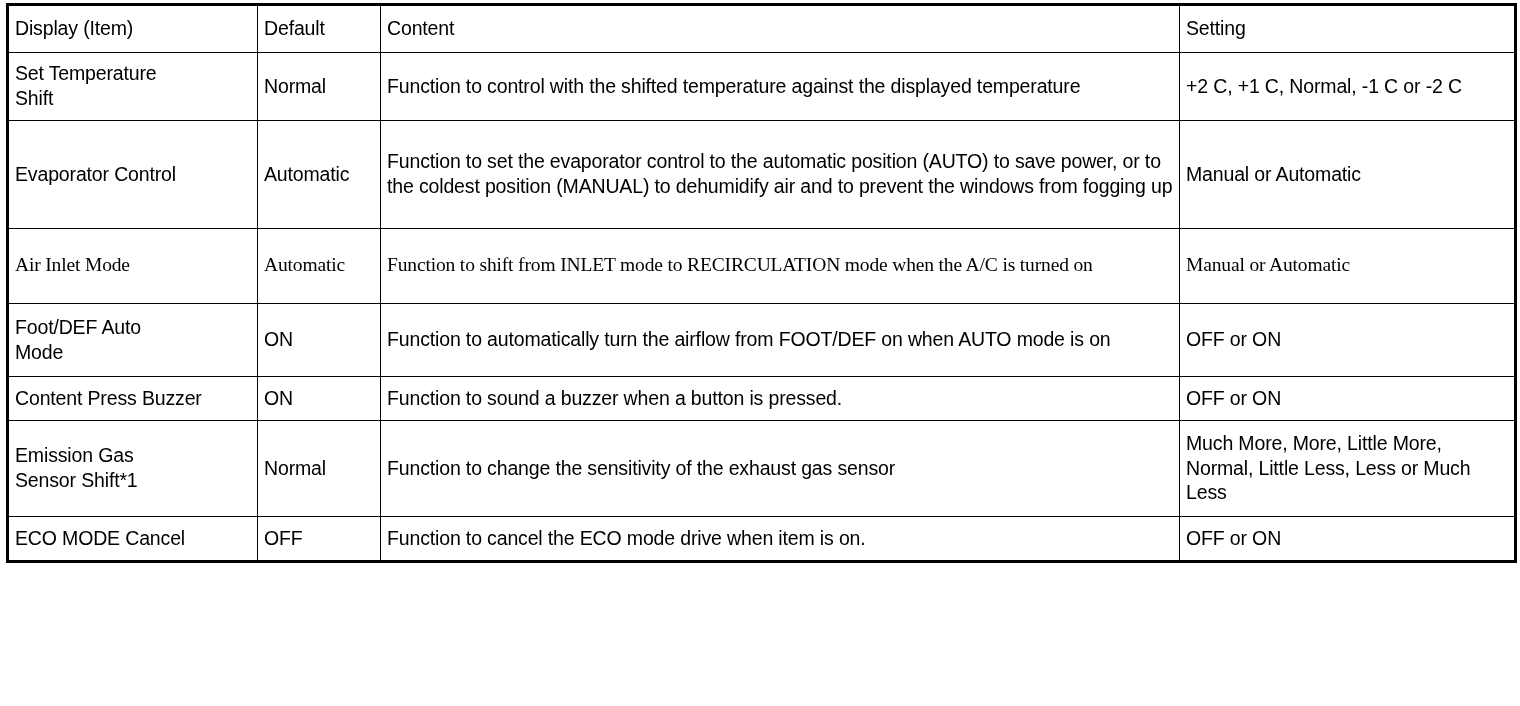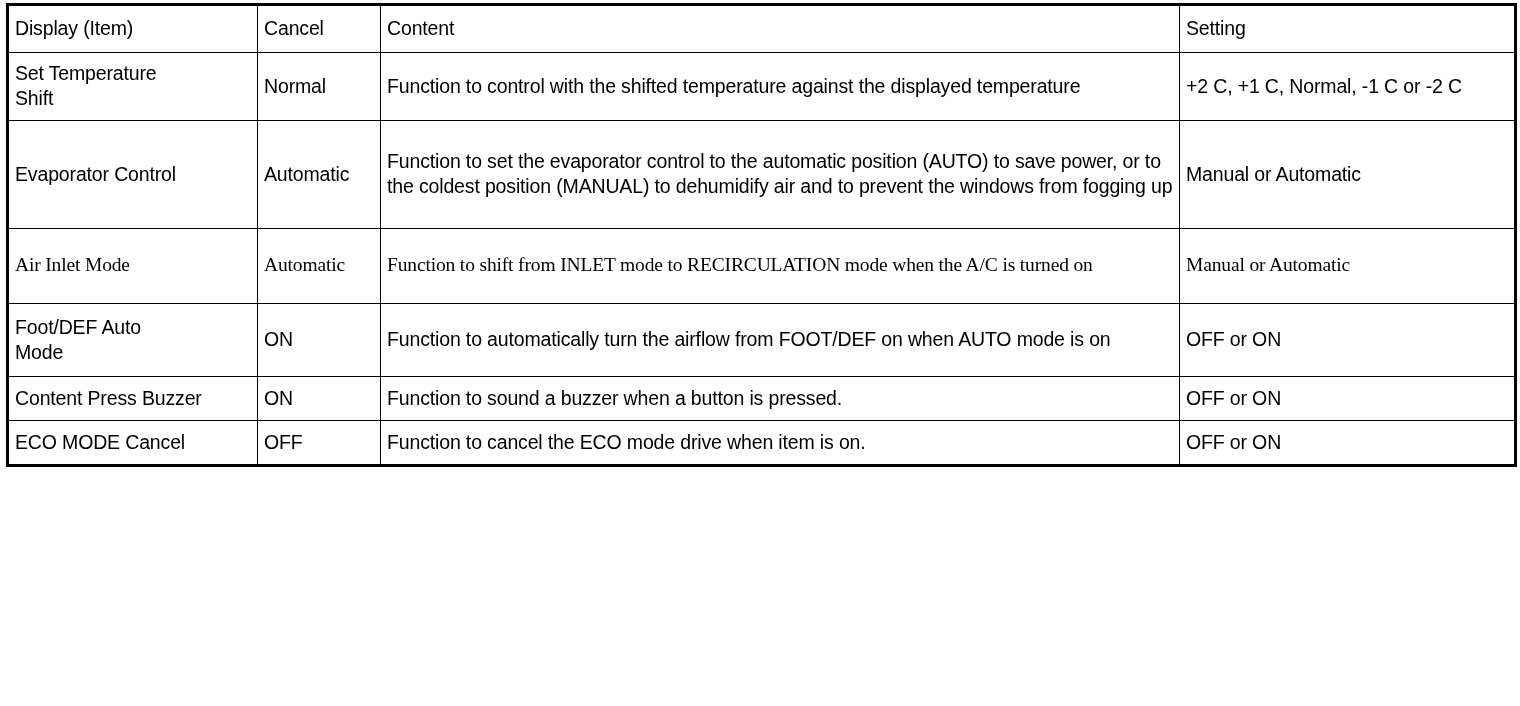--- a/index.html
+++ b/index.html
@@ -77,21 +77,21 @@
   <table class="settings-table">
     <colgroup>
       <col class="c-display">
       <col class="c-default">
       <col class="c-content">
       <col class="c-setting">
     </colgroup>
     <thead>
       <tr>
         <th>Display (Item)</th>
-        <th>Cancel</th>
+        <th>Default</th>
         <th>Content</th>
         <th>Setting</th>
       </tr>
     </thead>
     <tbody>
       <tr class="r0">
         <td class="cell-display ml">Set Temperature
 Shift</td>
         <td class="cell-default">Normal</td>
         <td class="cell-content">Function to control with the shifted temperature against the displayed temperature</td>
@@ -115,20 +115,27 @@
         <td class="cell-default">ON</td>
         <td class="cell-content">Function to automatically turn the airflow from FOOT/DEF on when AUTO mode is on</td>
         <td class="cell-setting">OFF or ON</td>
       </tr>
       <tr class="r6">
         <td class="cell-display ml">Content Press Buzzer</td>
         <td class="cell-default">ON</td>
         <td class="cell-content">Function to sound a buzzer when a button is pressed.</td>
         <td class="cell-setting">OFF or ON</td>
       </tr>
+      <tr class="r7">
+        <td class="cell-display ml">Emission Gas
+Sensor Shift*1</td>
+        <td class="cell-default">Normal</td>
+        <td class="cell-content">Function to change the sensitivity of the exhaust gas sensor</td>
+        <td class="cell-setting">Much More, More, Little More, Normal, Little Less, Less or Much Less</td>
+      </tr>
       <tr class="r8">
         <td class="cell-display ml">ECO MODE Cancel</td>
         <td class="cell-default">OFF</td>
         <td class="cell-content">Function to cancel the ECO mode drive when item is on.</td>
         <td class="cell-setting">OFF or ON</td>
       </tr>
     </tbody>
   </table>
 </div>
 

